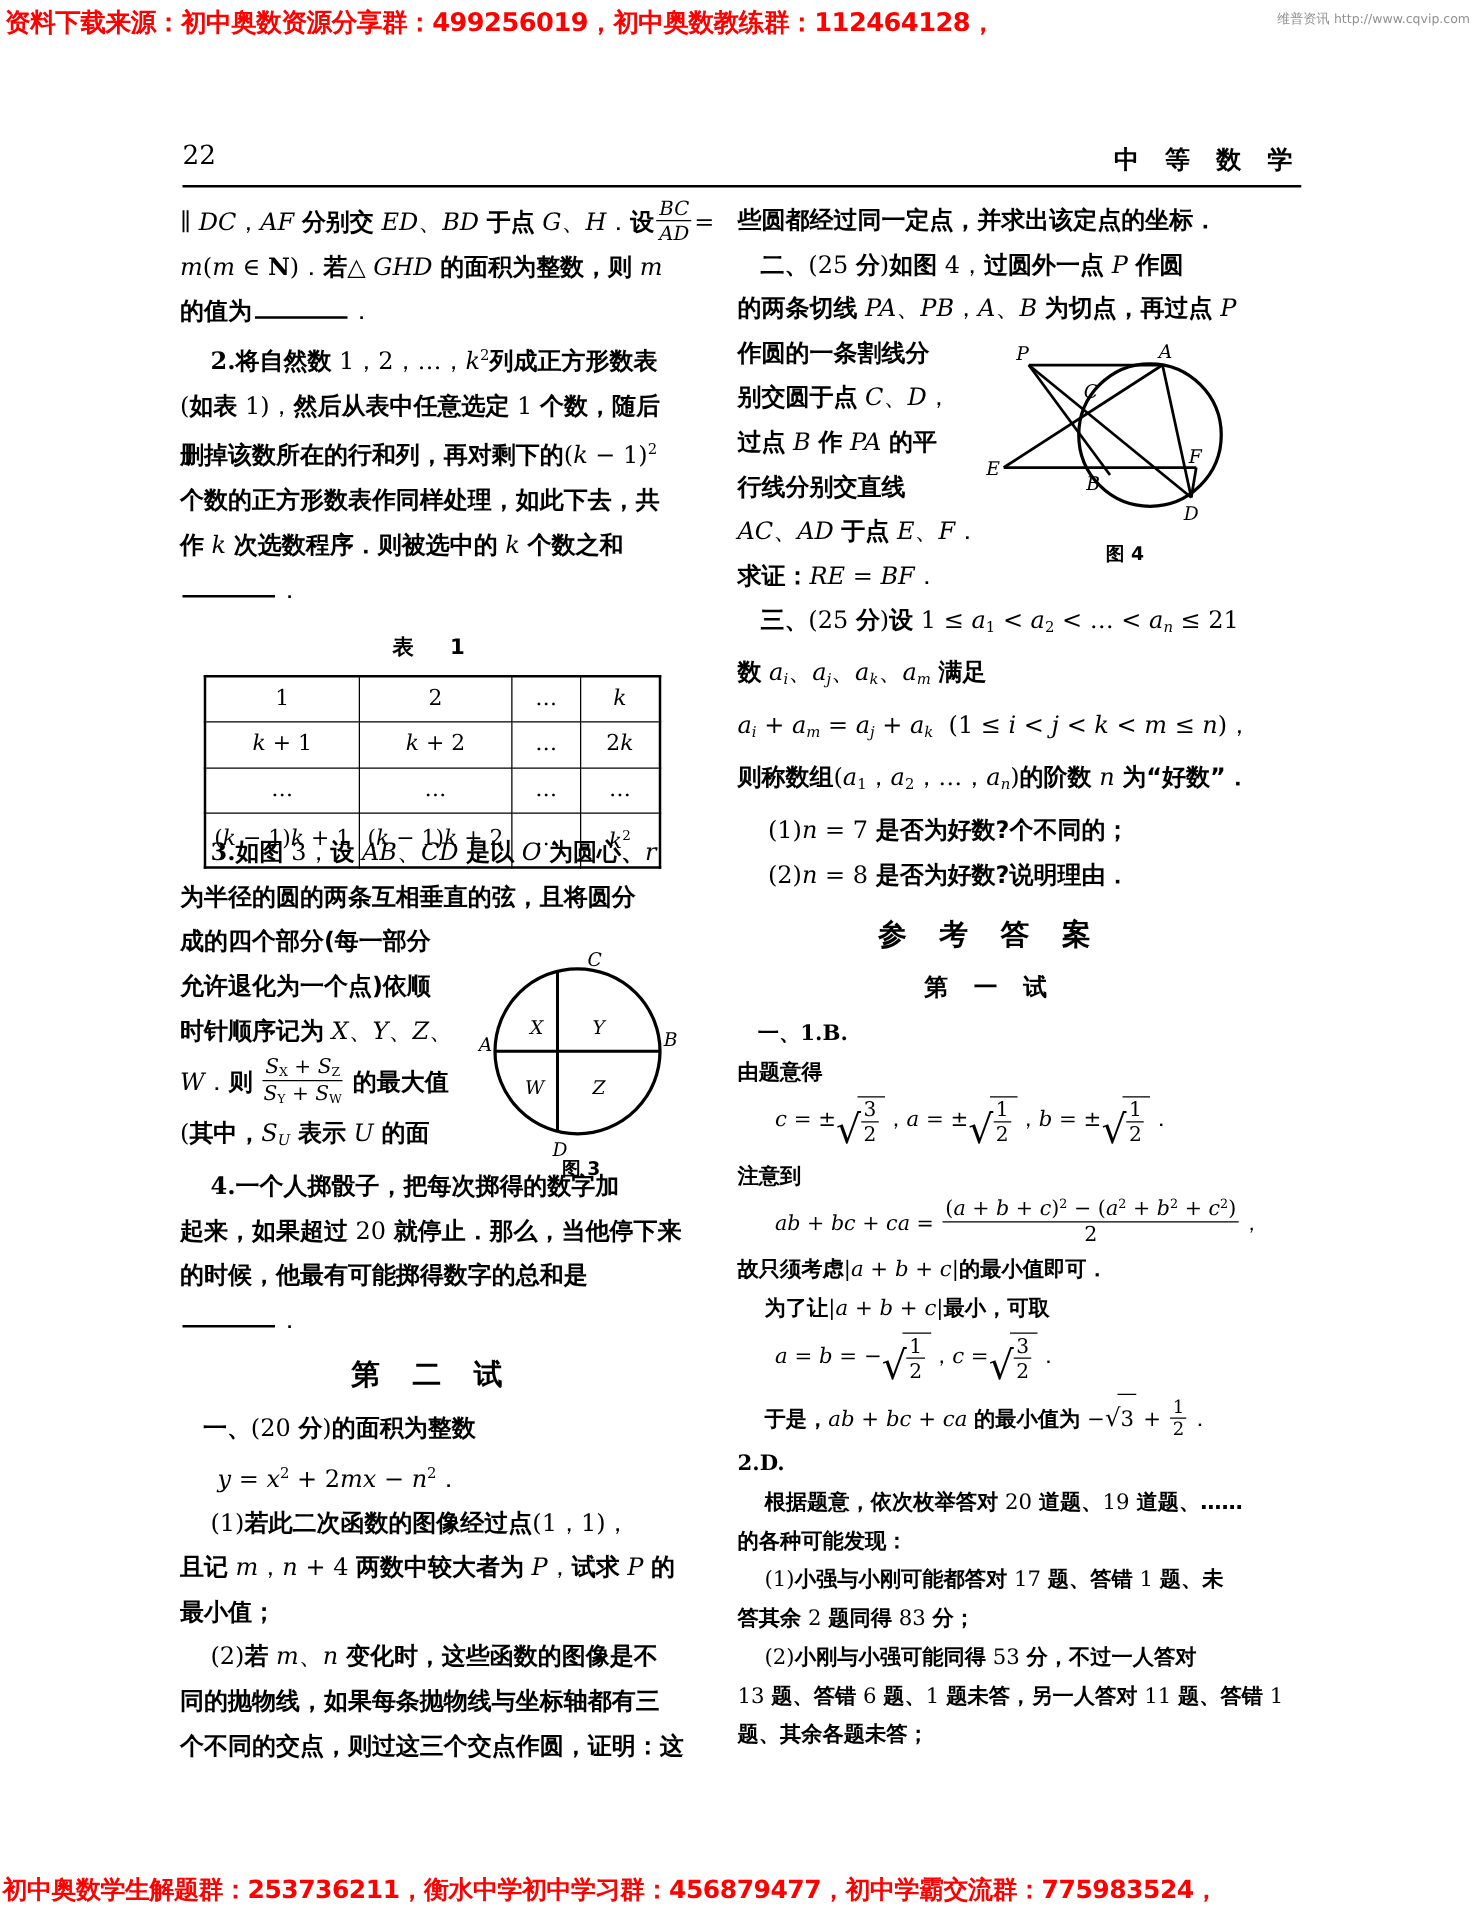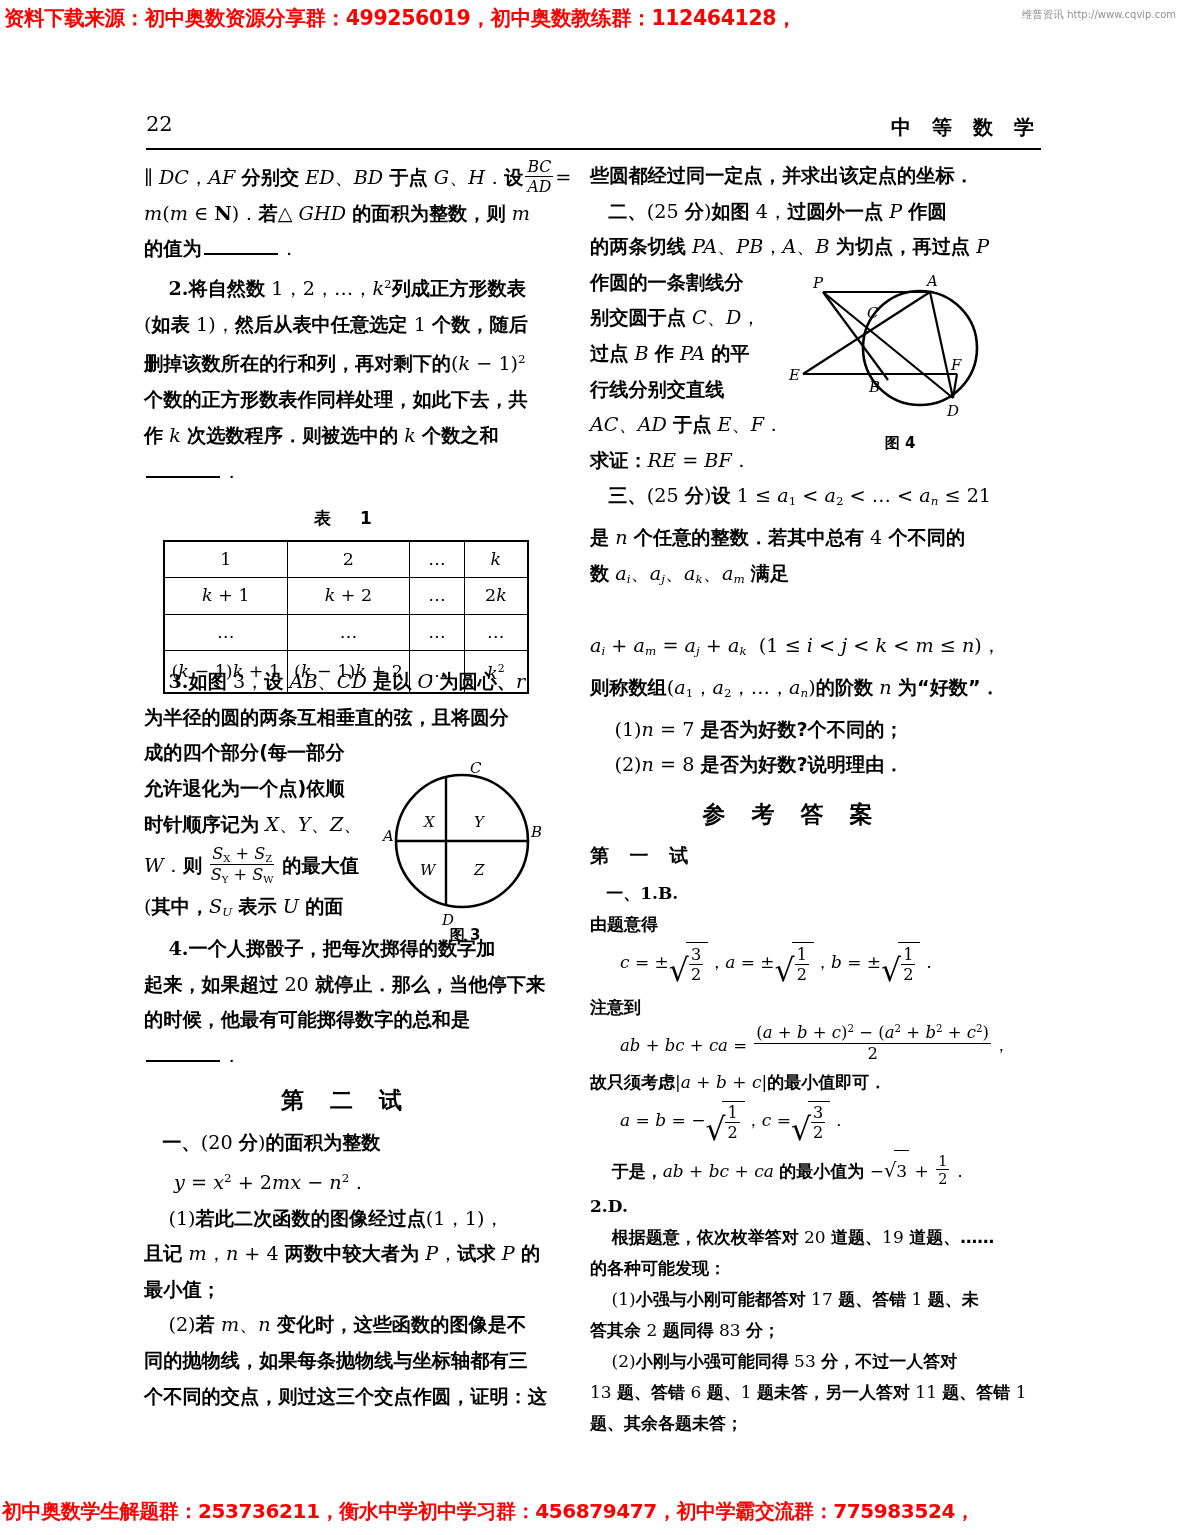--- a/index.html
+++ b/index.html
@@ -131,21 +131,21 @@
     border-top: 1.5px solid #000;
     padding: 1px 3px 0 1px;
     margin-left: -3px;
     vertical-align: 0.1em;
   }
   .rad2 { display:inline-block; white-space:nowrap; }
   .rad2 .sign2 { font-size: 1.15em; }
   .rad2 .body2 { display:inline-block; border-top:1.3px solid #000; padding: 0 2px; margin-left:-2px;}
 
   
-  .disp { text-align: left; white-space: nowrap; margin-top: 30px; }
+  .disp { text-align: left; white-space: nowrap; }
   .disp-l { padding-left: 30px; }
 
   
   #table-wrap {
     position: absolute;
     left: 8px;
     top: 343px;
     width: 388px;
   }
   #table-caption {
@@ -216,20 +216,21 @@
 
   .sec-title {
     text-align: center;
     font-weight: bold;
     font-size: 23px;
     letter-spacing: 9px;
     font-family: "DejaVu Sans", "Liberation Sans", sans-serif;
     margin: 10px 0 6px 0;
   }
   .sec-title-sm {
+    text-align: center;
     font-weight: bold;
     font-size: 19px;
     letter-spacing: 7px;
     font-family: "DejaVu Sans", "Liberation Sans", sans-serif;
     margin: 2px 0 4px 0;
   }
 </style>
 </head>
 <body>
 
@@ -425,23 +426,20 @@
       <i>AC</i>、<i>AD</i> <span class="cn">于点</span> <i>E</i>、<i>F</i>．
     </div>
     <div class="ln">
       <span class="cn">求证：</span><i>RE</i> = <i>BF</i>．
     </div>
 
     <div class="ln">
       &nbsp;&nbsp;&nbsp;<span class="cn">三、</span>(25 <span class="cn">分</span>)<span class="cn">设</span> 1 ≤ <i>a</i><sub>1</sub> &lt; <i>a</i><sub>2</sub> &lt; … &lt; <i>a<sub>n</sub></i> ≤ 21
     </div>
     <div class="ln">
-      <span class="cn">是</span> <i>n</i> <span class="cn">个任意的整数．若其中总有</span> 4 <span class="cn">个不同的</span>
-    </div>
-    <div class="ln">
       <span class="cn">数</span> <i>a<sub>i</sub></i>、<i>a<sub>j</sub></i>、<i>a<sub>k</sub></i>、<i>a<sub>m</sub></i> <span class="cn">满足</span>
     </div>
     <div class="ln disp">
       <i>a<sub>i</sub></i> + <i>a<sub>m</sub></i> = <i>a<sub>j</sub></i> + <i>a<sub>k</sub></i>&nbsp;&nbsp;(1 ≤ <i>i</i> &lt; <i>j</i> &lt; <i>k</i> &lt; <i>m</i> ≤ <i>n</i>)，
     </div>
     <div class="ln">
       <span class="cn">则称数组</span>(<i>a</i><sub>1</sub>，<i>a</i><sub>2</sub>，…，<i>a<sub>n</sub></i>)<span class="cn">的阶数</span> <i>n</i> <span class="cn">为“好数”．</span>
     </div>
     <div class="ln">
       &nbsp;&nbsp;&nbsp;&nbsp;(1)<i>n</i> = 7 <span class="cn">是否为好数?个不同的；</span>
@@ -463,20 +461,23 @@
       <i>c</i> = ±<span class="rad"><span class="sign">√</span><span class="body"><span class="frac" style="font-size:0.95em"><span class="nm">3</span><span class="den">2</span></span></span></span>，<i>a</i> = ±<span class="rad"><span class="sign">√</span><span class="body"><span class="frac" style="font-size:0.95em"><span class="nm">1</span><span class="den">2</span></span></span></span>，<i>b</i> = ±<span class="rad"><span class="sign">√</span><span class="body"><span class="frac" style="font-size:0.95em"><span class="nm">1</span><span class="den">2</span></span></span></span>．
     </div>
     <div class="ln" style="font-size:17px;line-height:31px">
       <span class="cn">注意到</span>
     </div>
     <div class="ln disp-l" style="font-size:16.5px;line-height:44px">
       <i>ab</i> + <i>bc</i> + <i>ca</i> = <span class="frac" style="font-size:1em;vertical-align:-0.5em"><span class="nm">(<i>a</i> + <i>b</i> + <i>c</i>)<sup>2</sup> − (<i>a</i><sup>2</sup> + <i>b</i><sup>2</sup> + <i>c</i><sup>2</sup>)</span><span class="den">2</span></span>，
     </div>
     <div class="ln" style="font-size:17px;line-height:31px">
       <span class="cn">故只须考虑</span>|<i>a</i> + <i>b</i> + <i>c</i>|<span class="cn">的最小值即可．</span>
+    </div>
+    <div class="ln" style="font-size:17px;line-height:31px">
+      &nbsp;&nbsp;&nbsp;&nbsp;<span class="cn">为了让</span>|<i>a</i> + <i>b</i> + <i>c</i>|<span class="cn">最小，可取</span>
     </div>
     <div class="ln disp-l" style="font-size:17px;line-height:44px">
       <i>a</i> = <i>b</i> = −<span class="rad"><span class="sign">√</span><span class="body"><span class="frac" style="font-size:0.95em"><span class="nm">1</span><span class="den">2</span></span></span></span>，<i>c</i> =<span class="rad"><span class="sign">√</span><span class="body"><span class="frac" style="font-size:0.95em"><span class="nm">3</span><span class="den">2</span></span></span></span>．
     </div>
     <div class="ln" style="font-size:17px;line-height:40px">
       &nbsp;&nbsp;&nbsp;&nbsp;<span class="cn">于是，</span><i>ab</i> + <i>bc</i> + <i>ca</i> <span class="cn">的最小值为</span> −<span class="rad2"><span class="sign2">√</span><span class="body2">3</span></span> + <span class="frac" style="font-size:0.85em"><span class="nm">1</span><span class="den">2</span></span>．
     </div>
 
     <div class="ln" style="font-size:17px;line-height:31px">
       <b class="num">2.D.</b>

